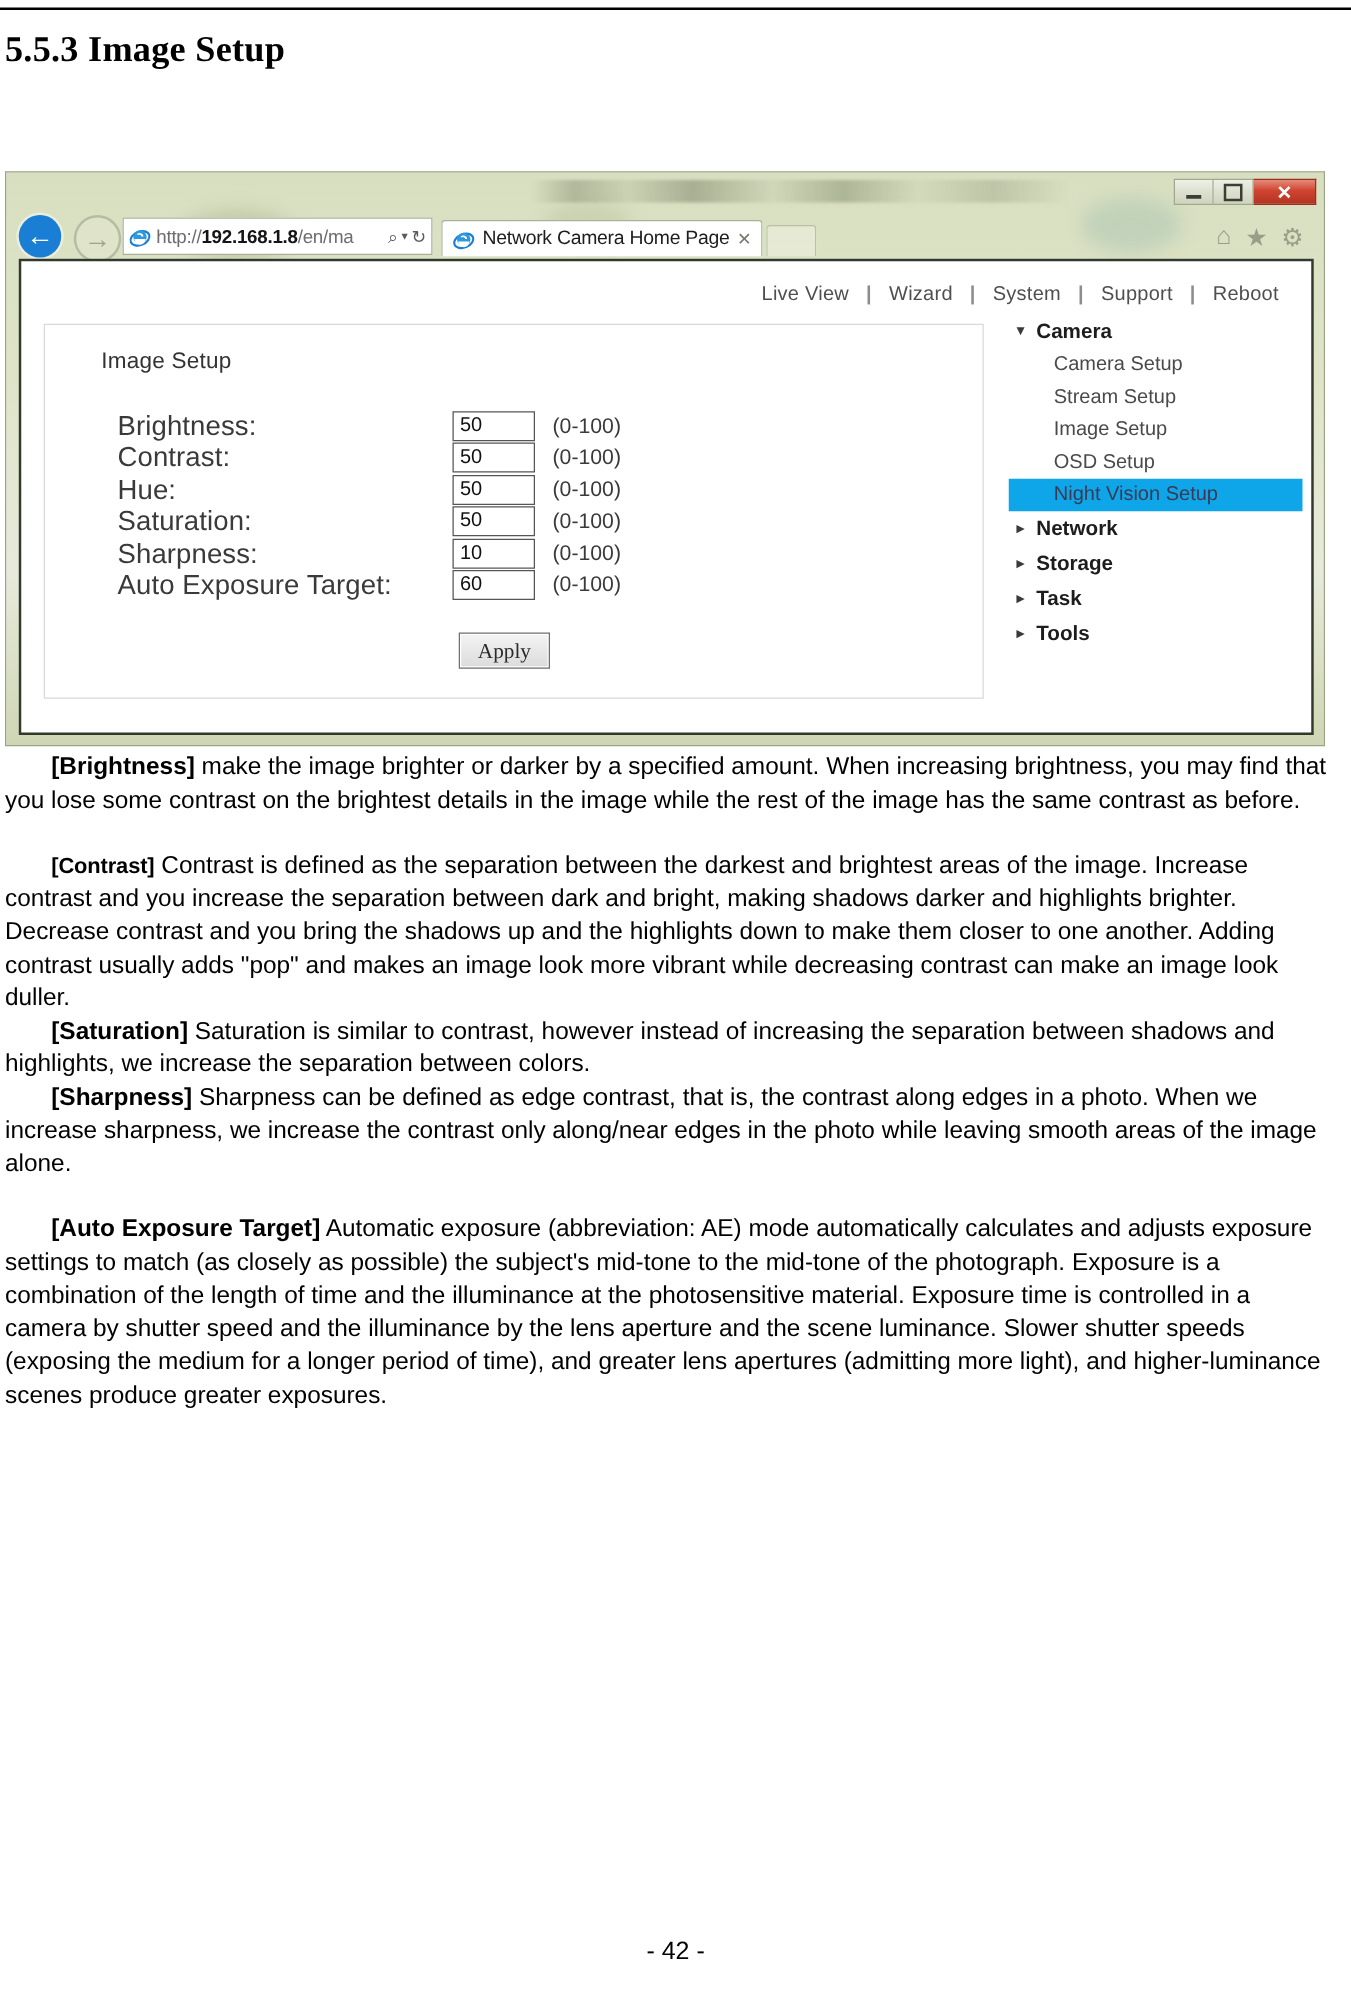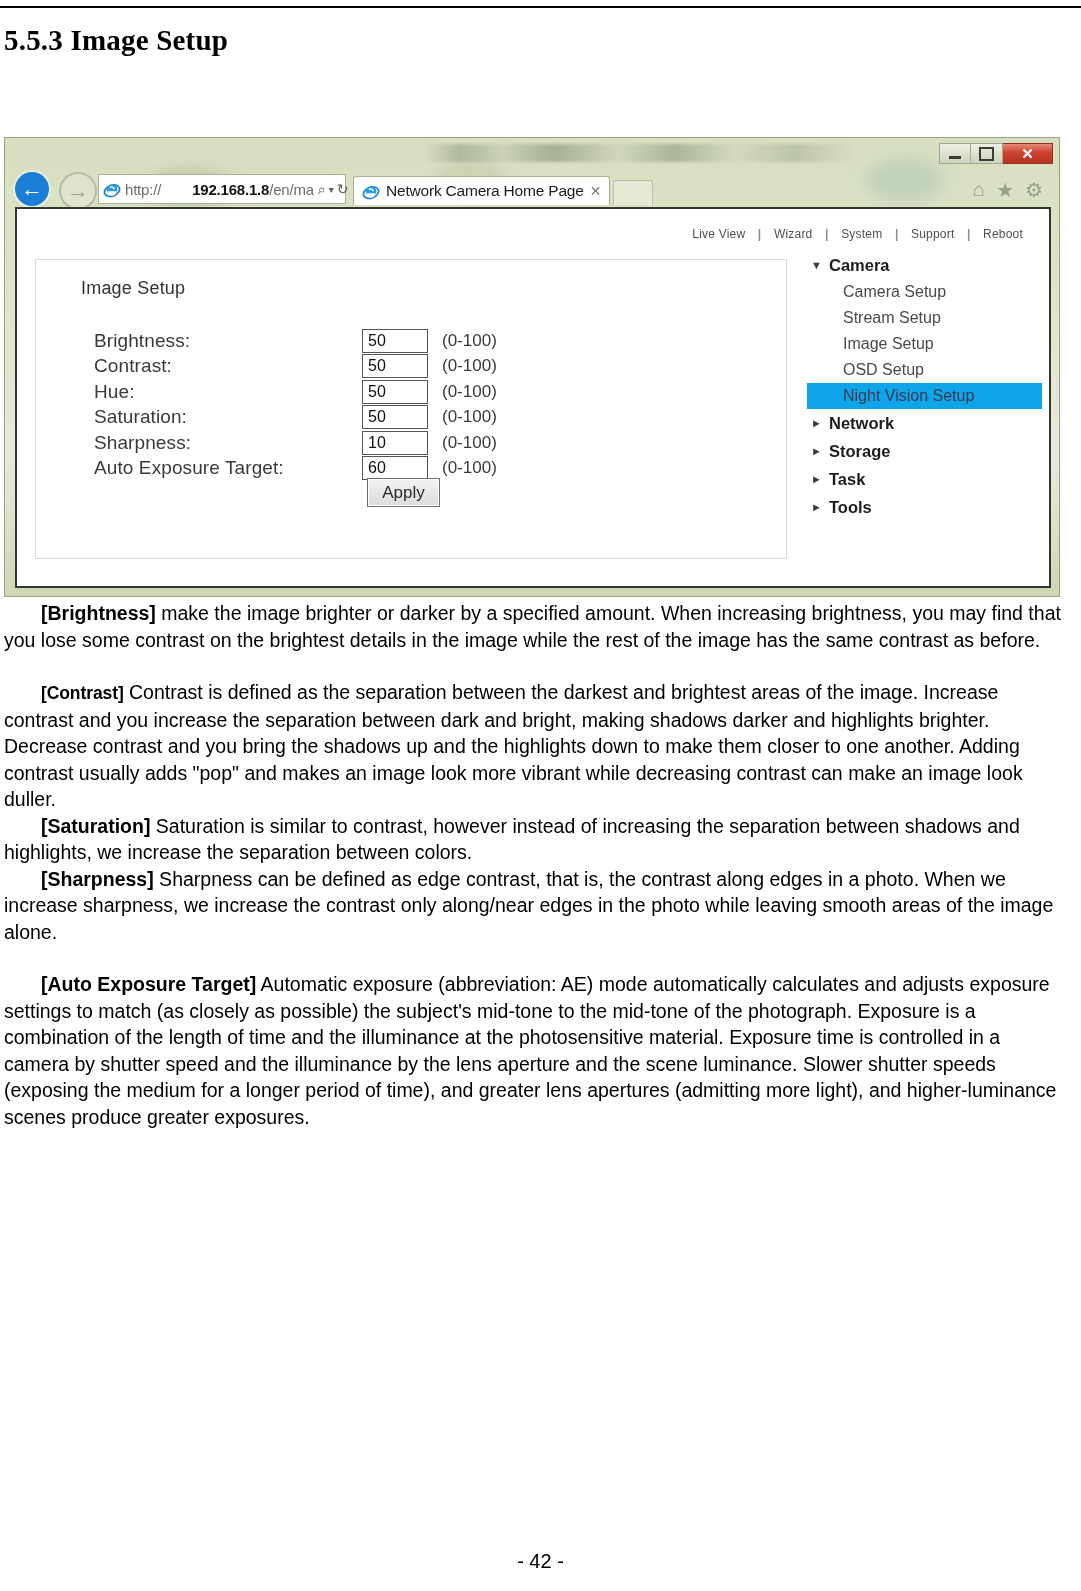--- a/index.html
+++ b/index.html
@@ -155,21 +155,21 @@
     width: 18px; height: 18px;
     flex: 0 0 18px;
   }
   .addr-text {
     font-size: 15px;
     color: #6d6d6d;
     white-space: nowrap;
     font-family: "Liberation Sans", sans-serif;
     letter-spacing: -0.2px;
   }
-  .addr-text b { color: #141414; padding-left: 31px; }
+  .addr-text b { color: #141414; }
   .addr-icons {
     margin-left: auto;
     display: flex;
     align-items: center;
     gap: 3px;
     color: #5c5c5c;
     font-size: 14px;
   }
   .tab-strip {
     position: absolute;
@@ -228,21 +228,21 @@
     background: #ffffff;
     border: 2px solid #2f3a2a;
     box-sizing: border-box;
     box-shadow: inset 0 0 0 1px #ffffff;
     overflow: hidden;
   }
   .web-nav {
     position: absolute;
     top: 18px;
     right: 24px;
-    font-size: 12px;
+    font-size: 16px;
     color: #4f4f4f;
     letter-spacing: 0.2px;
     white-space: nowrap;
   }
   .web-nav .sep {
     color: #8c8c8c;
     padding: 0 7px;
     font-weight: bold;
   }
   .web-nav .navlink { padding: 0 2px; }
@@ -271,21 +271,21 @@
     left: 58px;
     width: 640px;
   }
   .form-row {
     display: flex;
     align-items: center;
     height: 25.5px;
   }
   .form-label {
     width: 268px;
-    font-size: 19px;
+    font-size: 22px;
     color: #3a3a3a;
     letter-spacing: 0.1px;
   }
   .form-input {
     width: 66px;
     height: 24px;
     border: 1px solid #555;
     background: #fff;
     box-sizing: border-box;
     font-size: 16px;
@@ -295,22 +295,23 @@
     padding-left: 5px;
     font-family: "Liberation Sans", sans-serif;
   }
   .form-range {
     margin-left: 14px;
     font-size: 17px;
     color: #3a3a3a;
   }
   .apply-wrap {
     position: absolute;
-    top: 218px;
+    top: 246px;
     left: 331px;
+    font-family: Liberation Serif, serif;
   }
   .apply-btn {
     width: 73px;
     height: 29px;
     border: 1px solid #6f6f6f;
     background: linear-gradient(180deg,#f4f4f4 0%, #e6e6e6 55%, #dcdcdc 100%);
     box-shadow: inset 0 0 0 1px #ffffff;
     font-size: 17px;
     color: #2b2b2b;
     display: flex;

